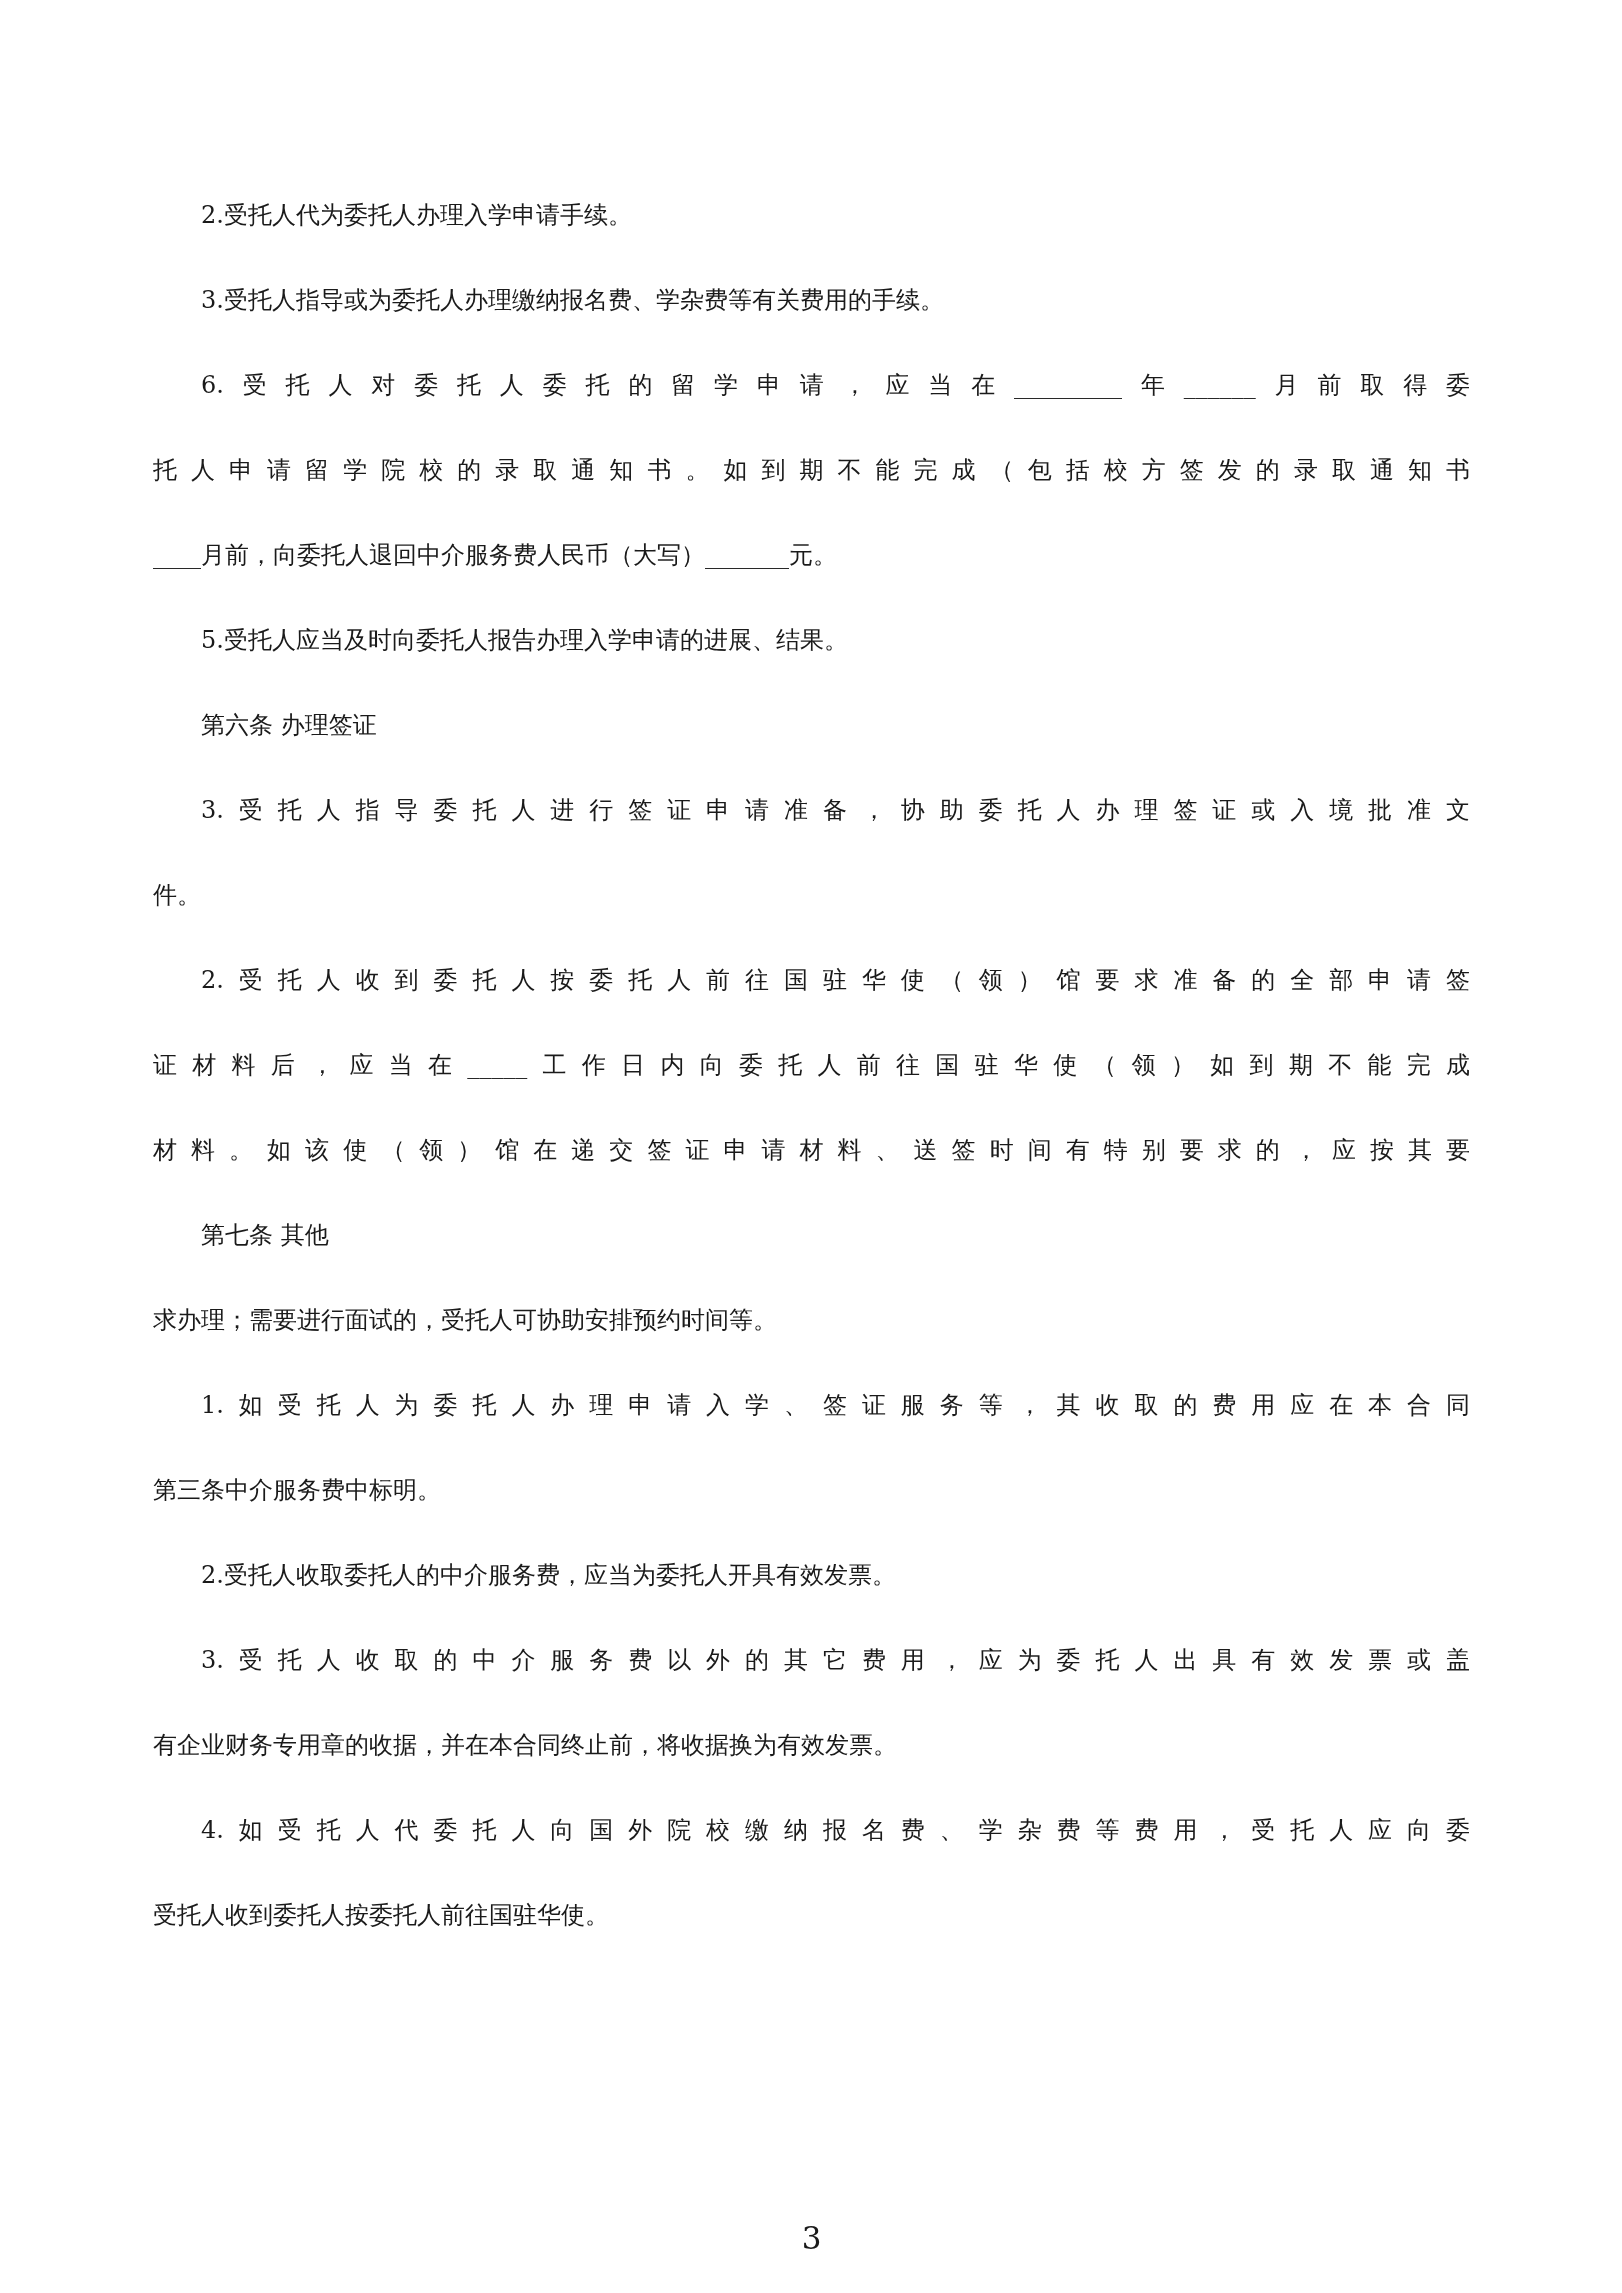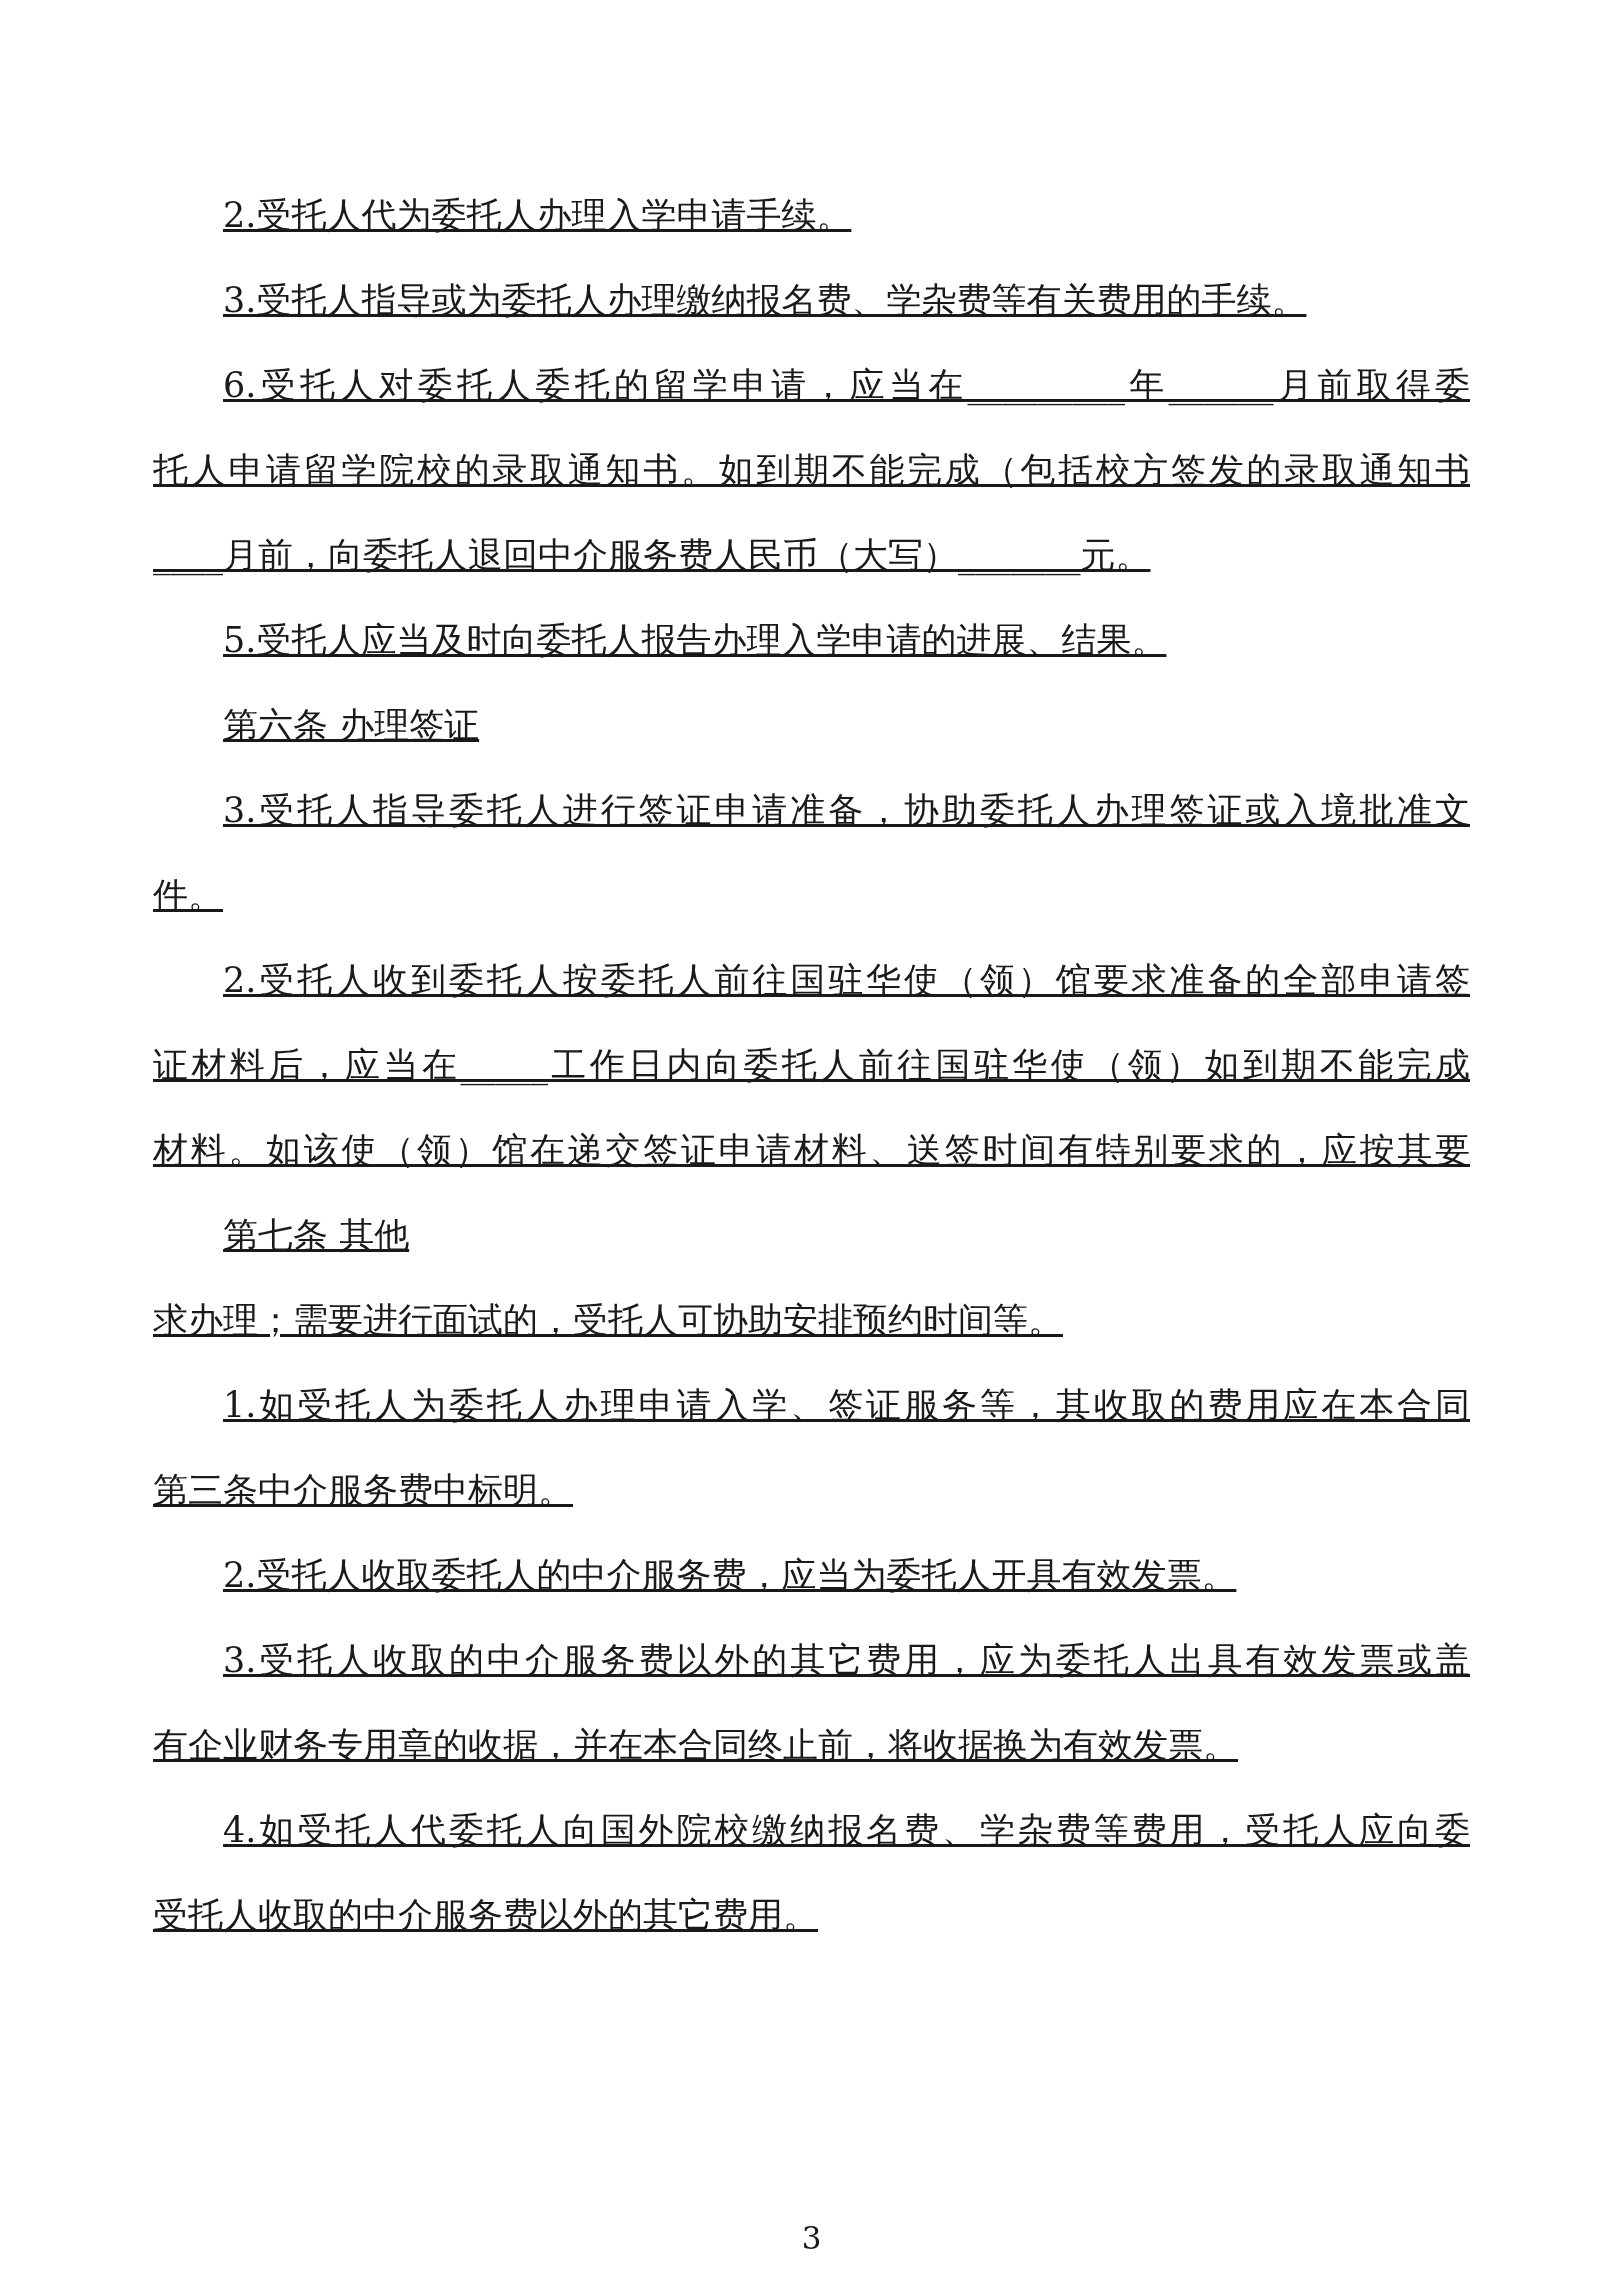--- a/index.html
+++ b/index.html
@@ -18,27 +18,26 @@
     overflow: hidden;
     box-sizing: border-box;
   }
   .doc-body {
     position: absolute;
     top: 173px;
     left: 153px;
     right: 153px;
   }
   .ln {
-    font-size: 35px;
+    font-size: 24px;
     line-height: 85px;
     height: 85px;
     white-space: nowrap;
     text-align: left;
     color: #1a1a1a;
-    text-decoration: underline;
   }
   .ln.indent {
     text-indent: 2em;
   }
   .ln.fill {
     text-align: justify;
     text-align-last: justify;
   }
   .page-number {
     position: absolute;
@@ -69,18 +68,18 @@
     <div class="ln fill">证材料后，应当在_____工作日内向委托人前往国驻华使（领）如到期不能完成</div>
     <div class="ln fill">材料。如该使（领）馆在递交签证申请材料、送签时间有特别要求的，应按其要</div>
     <div class="ln indent">第七条 其他</div>
     <div class="ln">求办理；需要进行面试的，受托人可协助安排预约时间等。</div>
     <div class="ln indent fill">1.如受托人为委托人办理申请入学、签证服务等，其收取的费用应在本合同</div>
     <div class="ln">第三条中介服务费中标明。</div>
     <div class="ln indent">2.受托人收取委托人的中介服务费，应当为委托人开具有效发票。</div>
     <div class="ln indent fill">3.受托人收取的中介服务费以外的其它费用，应为委托人出具有效发票或盖</div>
     <div class="ln">有企业财务专用章的收据，并在本合同终止前，将收据换为有效发票。</div>
     <div class="ln indent fill">4.如受托人代委托人向国外院校缴纳报名费、学杂费等费用，受托人应向委</div>
-    <div class="ln">受托人收取的中介服务费以外的其它费用。</div>
+    <div class="ln">受托人收到委托人按委托人前往国驻华使。</div>
   </div>
 
   <div class="page-number">3</div>
 </div>
 
 
 </body></html>

